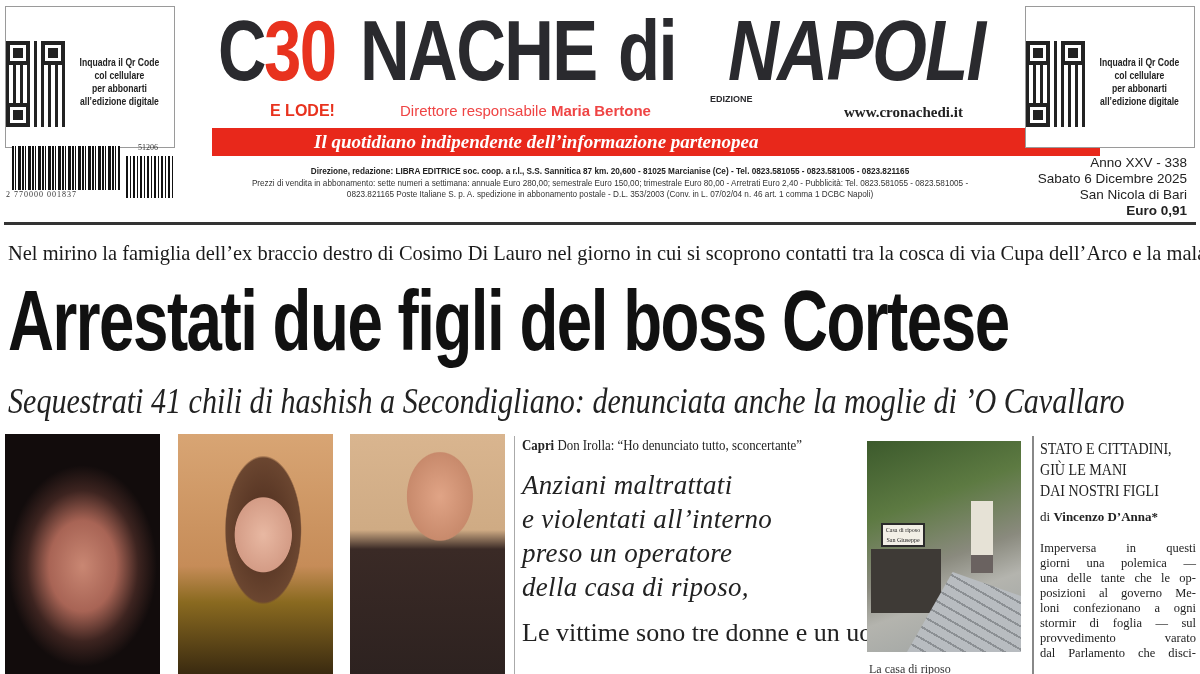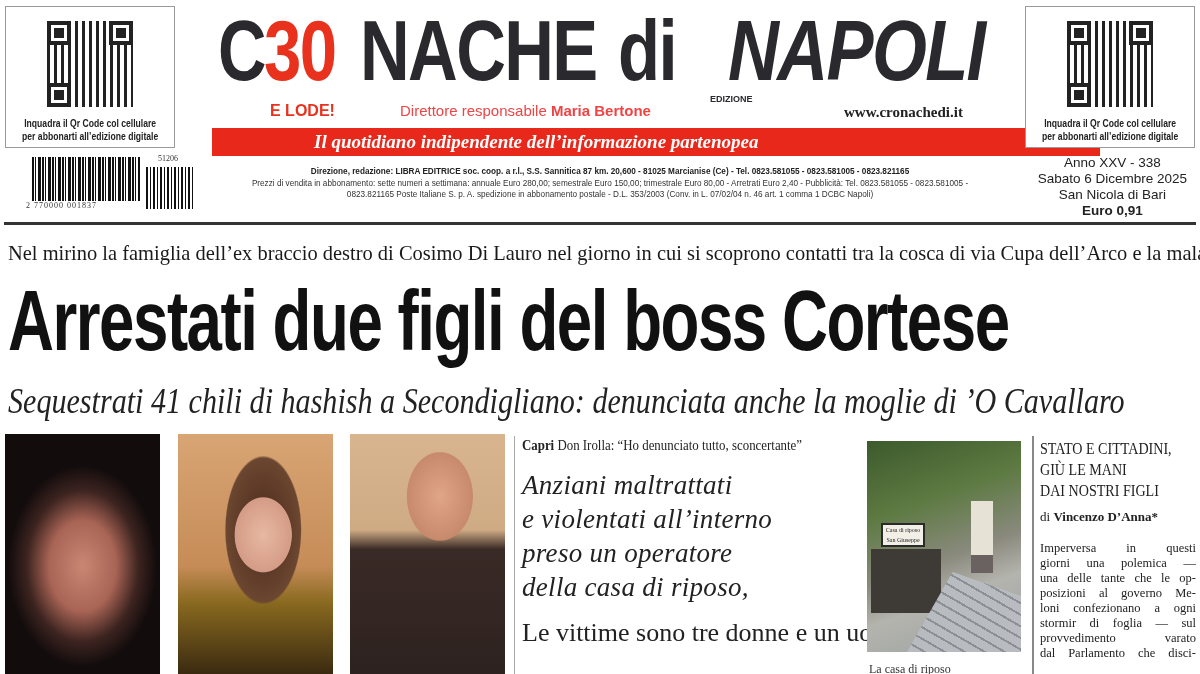--- a/index.html
+++ b/index.html
@@ -3,21 +3,21 @@
   <meta charset="utf-8">
   <style>
     * { box-sizing: border-box; margin: 0; padding: 0; }
     html, body { width: 1200px; height: 674px; overflow: hidden; background: #ffffff; }
     body { position: relative; font-family: "Liberation Sans", sans-serif; color: #1a1a1a; }
 
     
     .qr-box {
       position: absolute; top: 6px; width: 170px; height: 142px;
       border: 1px solid #9a9a9a; background: #fff;
-      display: flex; flex-direction: column; align-items: center;
+      display: flex; align-items: center;
     }
     .qr-box.left { left: 5px; }
     .qr-box.right { left: 1025px; }
     .qr-code {
       margin-top: 14px; width: 86px; height: 86px; position: relative;
       background:
         repeating-linear-gradient(90deg, #222 0 3px, transparent 3px 7px),
         repeating-linear-gradient(0deg, transparent 0 4px, #fff 4px 6px);
     }
     .qr-code .finder {
@@ -31,21 +31,21 @@
     .qr-code .finder.tr { right: 0; top: 0; }
     .qr-code .finder.bl { left: 0; bottom: 0; }
     .qr-caption {
       margin-top: 10px; font-family: "Liberation Sans", sans-serif; font-weight: bold;
       font-size: 10px; line-height: 13px; text-align: center; color: #222;
       transform: scaleX(0.86);
     }
 
     
     .barcode {
-      position: absolute; left: 6px; top: 153px; width: 168px; height: 60px; margin-left: 20px;
+      position: absolute; left: 6px; top: 142px; width: 168px; height: 60px;
     }
     .barcode .bars1 {
       position: absolute; left: 6px; top: 4px; width: 108px; height: 44px;
       background: repeating-linear-gradient(90deg, #111 0 2px, #fff 2px 3px, #111 3px 4px, #fff 4px 6px, #111 6px 9px, #fff 9px 10px);
     }
     .barcode .bars2 {
       position: absolute; left: 120px; top: 14px; width: 48px; height: 42px;
       background: repeating-linear-gradient(90deg, #111 0 2px, #fff 2px 4px, #111 4px 5px, #fff 5px 7px);
     }
     .barcode .num-top {
@@ -94,21 +94,21 @@
       font-family: "Liberation Serif", serif; font-style: italic; font-weight: bold; color: #fff; font-size: 19px;
     }
 
     .imprint {
       position: absolute; left: 210px; top: 166px; width: 800px; text-align: center;
       font-family: "Liberation Sans", sans-serif; font-size: 8.2px; line-height: 11.5px; color: #333;
     }
     .imprint .l1 { font-weight: bold; color: #222; }
 
     .issue-info {
-      position: absolute; right: 13px; top: 155px; text-align: center;
+      position: absolute; right: 13px; top: 155px; text-align: right;
       font-family: "Liberation Sans", sans-serif; font-size: 13.5px; line-height: 16px; color: #222;
     }
     .issue-info .price { font-weight: bold; }
 
     .rule-top {
       position: absolute; left: 4px; top: 222px; width: 1192px; height: 3px; background: #333;
     }
 
     .kicker {
       position: absolute; left: 8px; top: 240px; width: 1190px;

